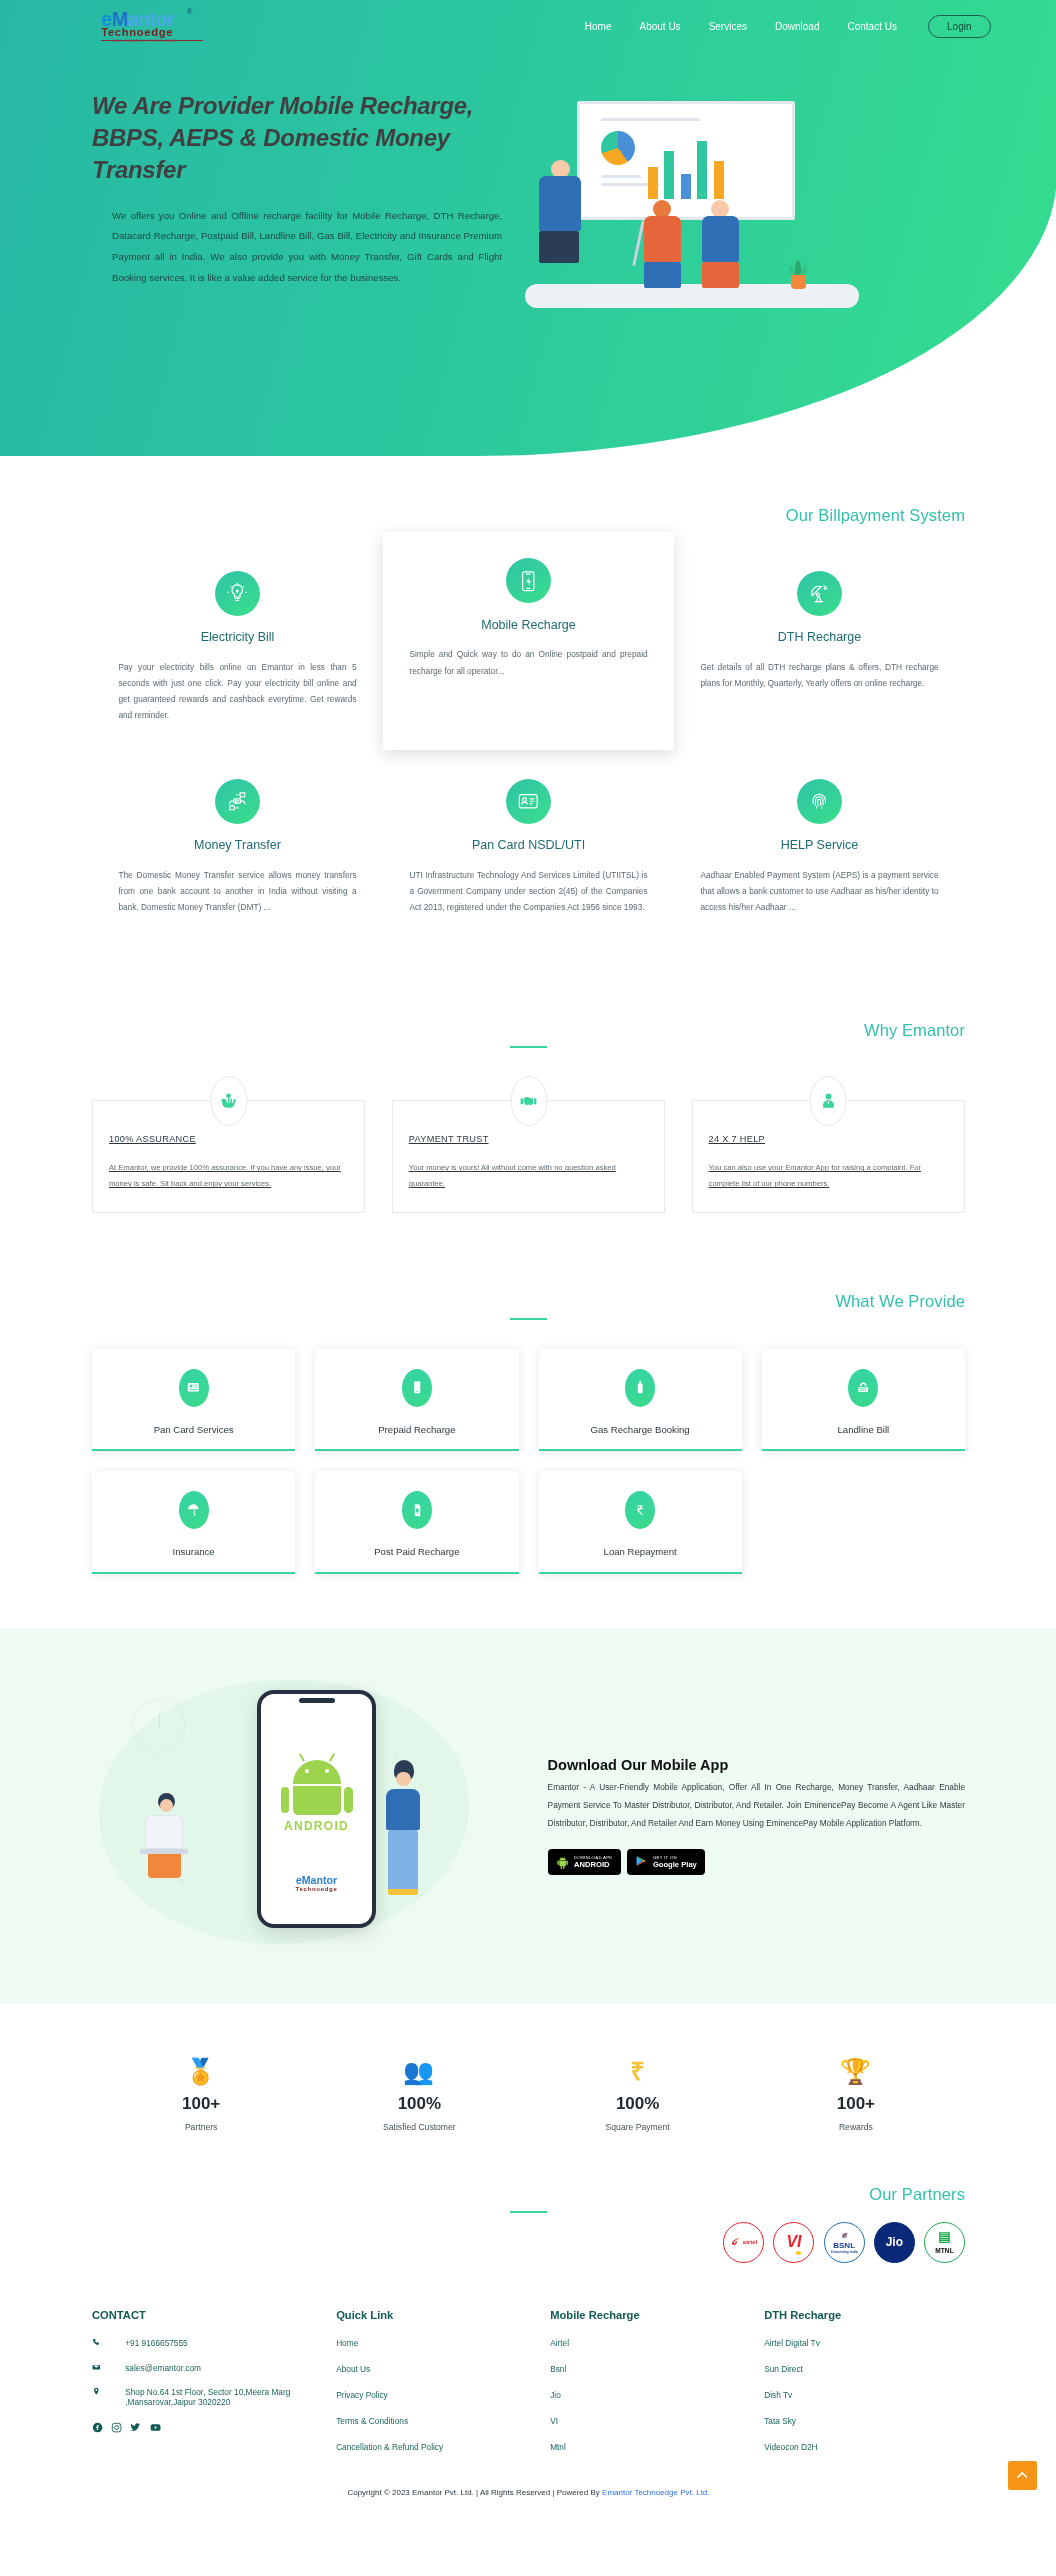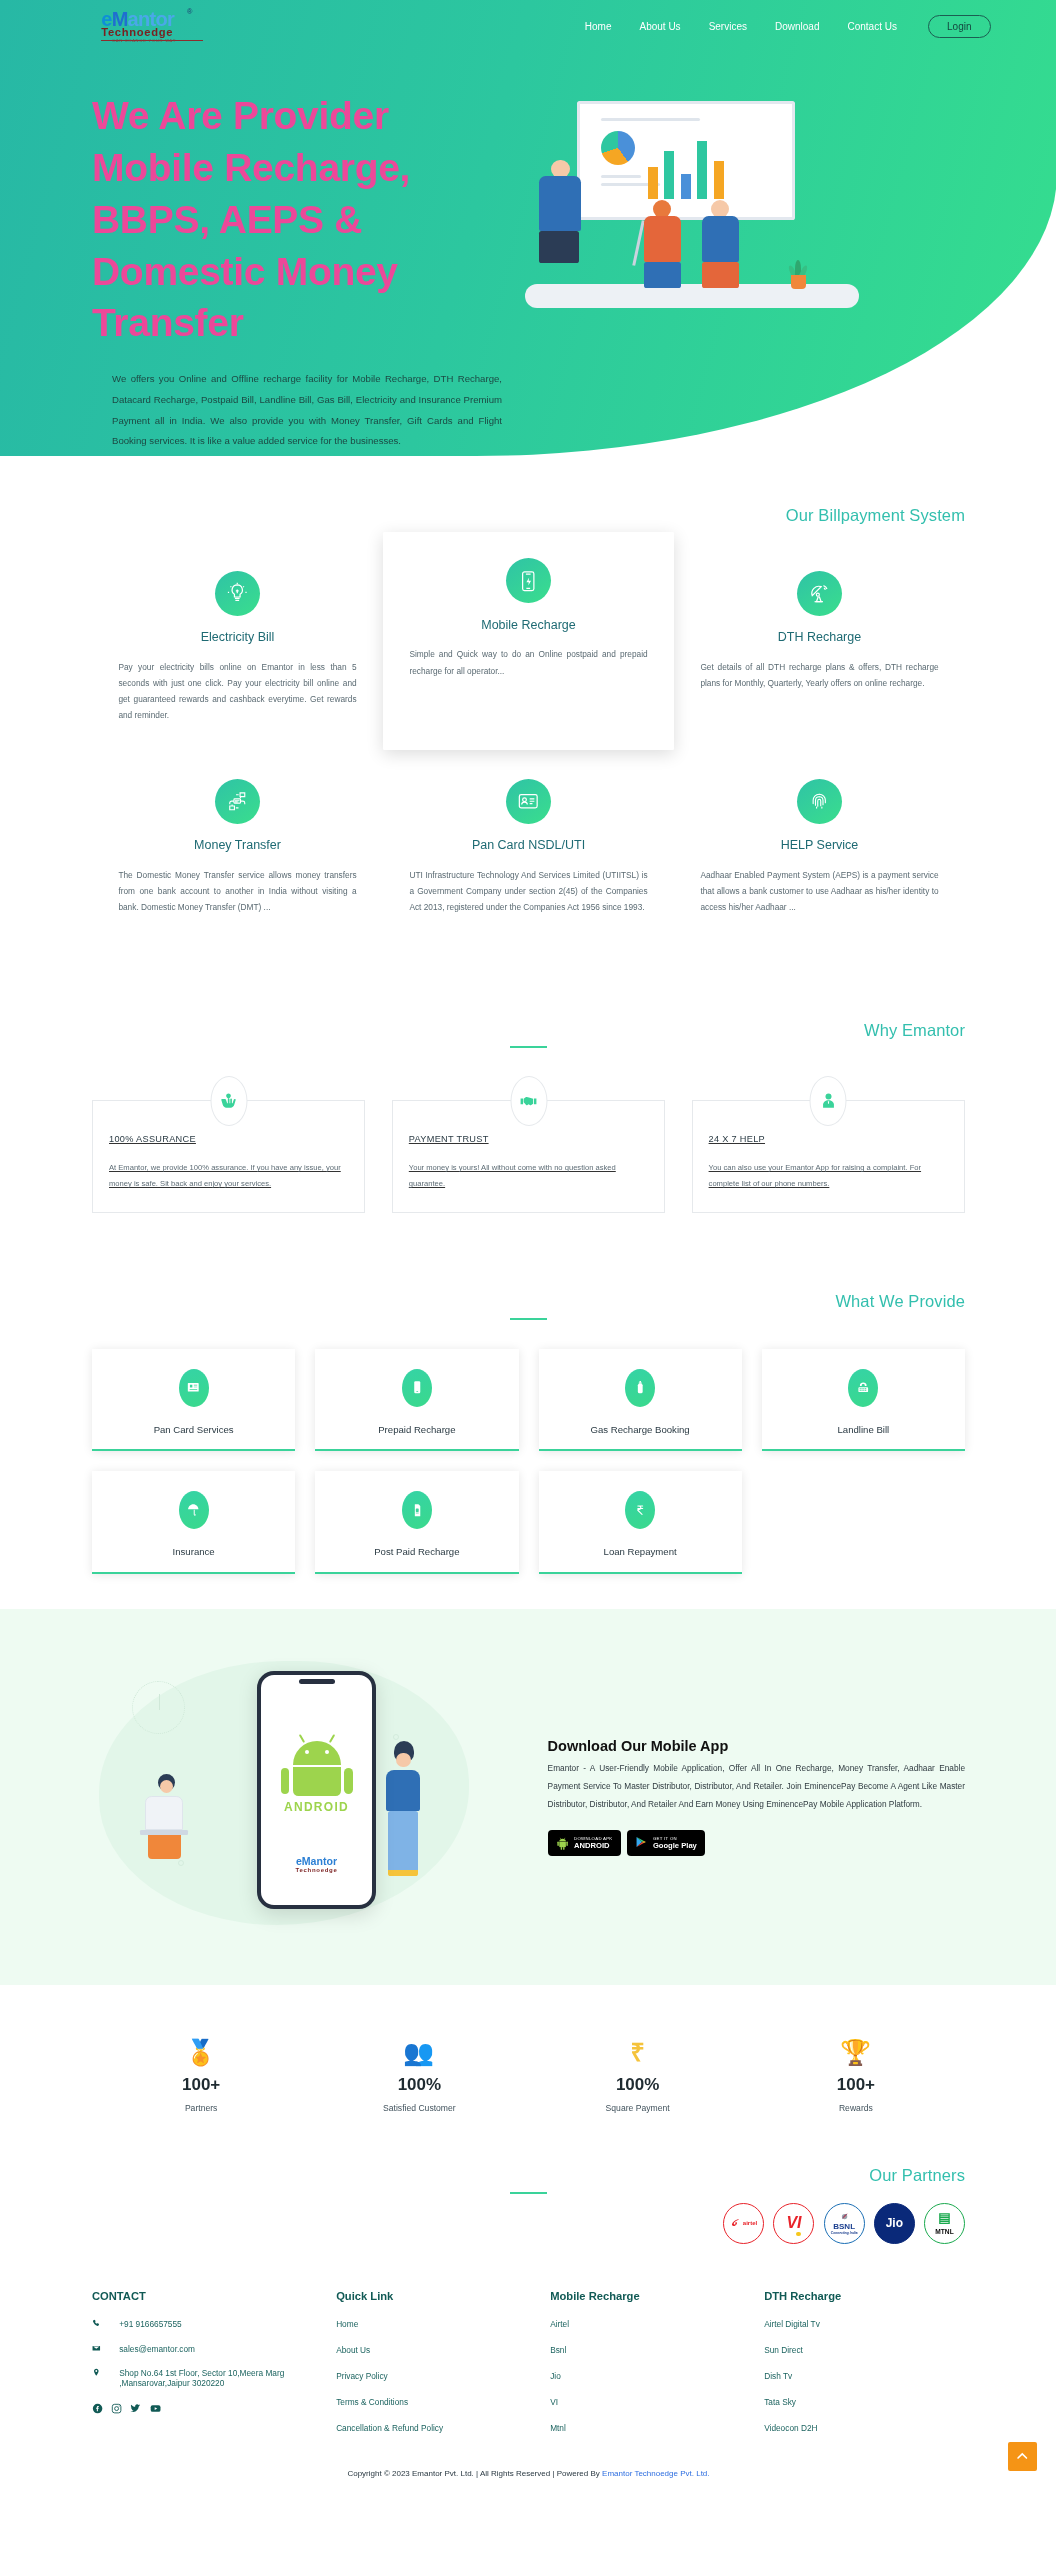--- a/index.html
+++ b/index.html
@@ -81,22 +81,23 @@
     color: #14473f;
     font-size: 10px;
     cursor: pointer;
     background: transparent;
     margin-left: 2.6px;
   }
 
   .hero-body { display: flex; padding: 46px 92px 0 92px; }
   .hero-left { width: 410px; flex: 0 0 410px; }
   .hero-title {
-    color: #ec4899; font-size: 39px; line-height: 1.33; font-weight: bold;
+    color: #404040; font-size: 24px; line-height: 1.33; font-weight: bold;
     letter-spacing: -0.3px;
+    font-style: italic;
   }
   .hero-desc {
     margin-top: 20px;
     color: #1c4a44; font-size: 9.6px; line-height: 2.15;
     text-align: justify;
     width: 390px;
     margin-left: 20px;
   }
 
   .hero-right { flex: 1; position: relative; }
@@ -211,21 +212,21 @@
     border: 0.7px solid #e6e9ec; background: #fff;
     display: flex; align-items: center; justify-content: center;
   }
   .why-badge svg { width: 20px; height: 20px; }
   .why-title {
     font-size: 9.2px; color: #2b3b44; letter-spacing: 0.3px; margin-bottom: 16px;
   }
   .why-text { font-size: 7.6px; color: #5d6c75; line-height: 2.1; }
 
   
-  #provide { padding-top: 79px; padding-bottom: 35px; }
+  #provide { padding-top: 79px; padding-bottom: 54px; }
   .wp-grid {
     display: grid; grid-template-columns: repeat(4, 1fr);
     gap: 20px; margin-top: 29px;
   }
   .wp-card {
     background: #fff;
     box-shadow: 0 1.3px 9.2px rgba(0,0,0,0.10);
     border-bottom: 2px solid #3ad39a;
     padding: 20px 8px 14.5px;
     text-align: center;
@@ -356,21 +357,21 @@
   
   footer { padding: 26.4px 92px 0; }
   .footer-grid {
     display:grid; grid-template-columns: 1.15fr 1fr 1fr 1fr; gap: 13.2px;
   }
   .f-head {
     font-size: 11.2px; font-weight: bold; color: #115a55; margin-bottom: 17px;
   }
   .f-item {
     font-size: 8.3px; color: #1d6460; margin-bottom: 14.5px;
-    display:flex; gap:18px; align-items:flex-start; cursor:pointer;
+    display:flex; gap:24px; align-items:flex-start; cursor:pointer;
     text-decoration:none;
   }
   .f-ico { color:#115a55; width:9.2px; flex:0 0 9.2px; }
   .f-ico svg{ width:8.6px; height:8.6px; display:block; }
   .f-link {
     display:block; font-size:8.3px; color:#1d6460; margin-bottom:16px;
     text-decoration:none; cursor:pointer;
   }
   .social-row { display:flex; gap:8px; margin-top: 2.6px; }
   .soc { width:11.2px; height:11.2px; cursor:pointer; color:#115a55; }

